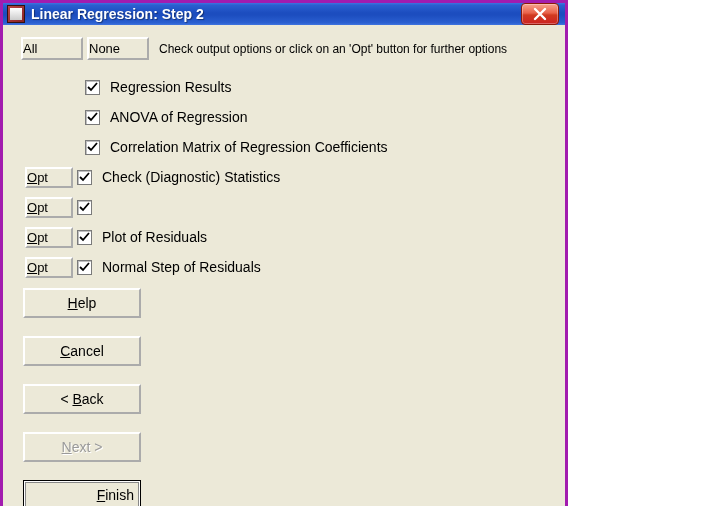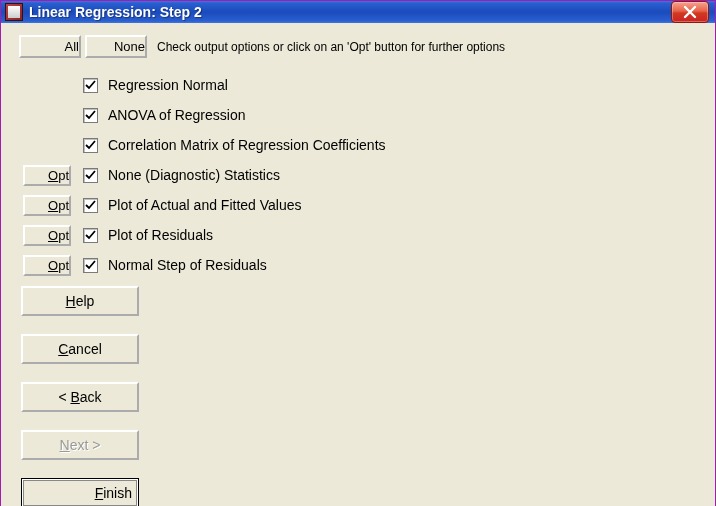--- a/index.html
+++ b/index.html
@@ -7,24 +7,24 @@
     margin: 0;
     padding: 0;
     font-family: Tahoma, "MS Sans Serif", sans-serif;
     font-size: 13px;
     background: #fff;
     width: 716px;
     height: 506px;
     overflow: hidden;
   }
   .window {
-    width: 716px;
+    width: 568px;
     height: 506px;
     background: #fde047;
-    border: 1px solid #a21caf;
+    border: 3px solid #a21caf;
     display: flex;
     flex-direction: column;
   }
   .titlebar {
     height: 30px;
     background: linear-gradient(to bottom, #3f74e0 0%, #2a5fd0 10%, #1c4dbf 45%, #1c4dbf 55%, #2a5fd0 90%, #3f74e0 100%);
     display: flex;
     align-items: center;
     padding: 0 6px 0 4px;
     color: #fff;
@@ -68,35 +68,35 @@
     gap: 0;
     margin-bottom: 12px;
   }
   .smallbtn, .optbtn {
     font-family: Tahoma, sans-serif;
     font-size: 13px;
     background: #ece9d8;
     border: 2px outset #fff;
     padding: 2px 0;
     cursor: pointer;
-    text-align: right;
+    text-align: left;
   }
   .smallbtn { width: 62px; margin-right: 4px;}
   .instr { margin-left: 6px; font-size: 12px; }
   .options {
     margin-left: 4px;
   }
   .optionrow {
     display: flex;
     align-items: center;
     height: 30px;
   }
   .optbtn {
     width: 48px;
-    margin-right: 12px;
+    margin-right: 4px;
     padding: 1px 0;
   }
   .optgap { width: 60px; }
   .chk {
     width: 15px; height: 15px;
     background: #fff;
     border: 1px solid #7a7a7a;
     box-shadow: inset 1px 1px 0 #c0c0c0;
     display: inline-flex;
     align-items: center;
@@ -161,21 +161,21 @@
     </div>
 
     <div class="options" id="options-container">
         <div class="optionrow">
           <div class="optgap"></div>
           <span class="chk">
             <svg viewBox="0 0 11 11">
               <path d="M1 5 L4 8 L10 1" stroke="#000" stroke-width="1.8" fill="none"></path>
             </svg>
           </span>
-          <span class="optlabel">Regression Normal</span>
+          <span class="optlabel">Regression Results</span>
         </div>
         <div class="optionrow">
           <div class="optgap"></div>
           <span class="chk">
             <svg viewBox="0 0 11 11">
               <path d="M1 5 L4 8 L10 1" stroke="#000" stroke-width="1.8" fill="none"></path>
             </svg>
           </span>
           <span class="optlabel">ANOVA of Regression</span>
         </div>
@@ -188,30 +188,29 @@
           </span>
           <span class="optlabel">Correlation Matrix of Regression Coefficients</span>
         </div>
         <div class="optionrow">
           <button class="optbtn"><span class="accel">O</span>pt</button>
           <span class="chk">
             <svg viewBox="0 0 11 11">
               <path d="M1 5 L4 8 L10 1" stroke="#000" stroke-width="1.8" fill="none"></path>
             </svg>
           </span>
-          <span class="optlabel">None (Diagnostic) Statistics</span>
-        </div>
-        <div class="optionrow">
-          <button class="optbtn"><span class="accel">O</span>pt</button>
-          <span class="chk">
-            <svg viewBox="0 0 11 11">
-              <path d="M1 5 L4 8 L10 1" stroke="#000" stroke-width="1.8" fill="none"></path>
-            </svg>
-          </span>
-          <span class="optlabel">Plot of Actual and Fitted Values</span>
+          <span class="optlabel">Check (Diagnostic) Statistics</span>
+        </div>
+        <div class="optionrow">
+          <button class="optbtn"><span class="accel">O</span>pt</button>
+          <span class="chk">
+            <svg viewBox="0 0 11 11">
+              <path d="M1 5 L4 8 L10 1" stroke="#000" stroke-width="1.8" fill="none"></path>
+            </svg>
+          </span>
         </div>
         <div class="optionrow">
           <button class="optbtn"><span class="accel">O</span>pt</button>
           <span class="chk">
             <svg viewBox="0 0 11 11">
               <path d="M1 5 L4 8 L10 1" stroke="#000" stroke-width="1.8" fill="none"></path>
             </svg>
           </span>
           <span class="optlabel">Plot of Residuals</span>
         </div>

